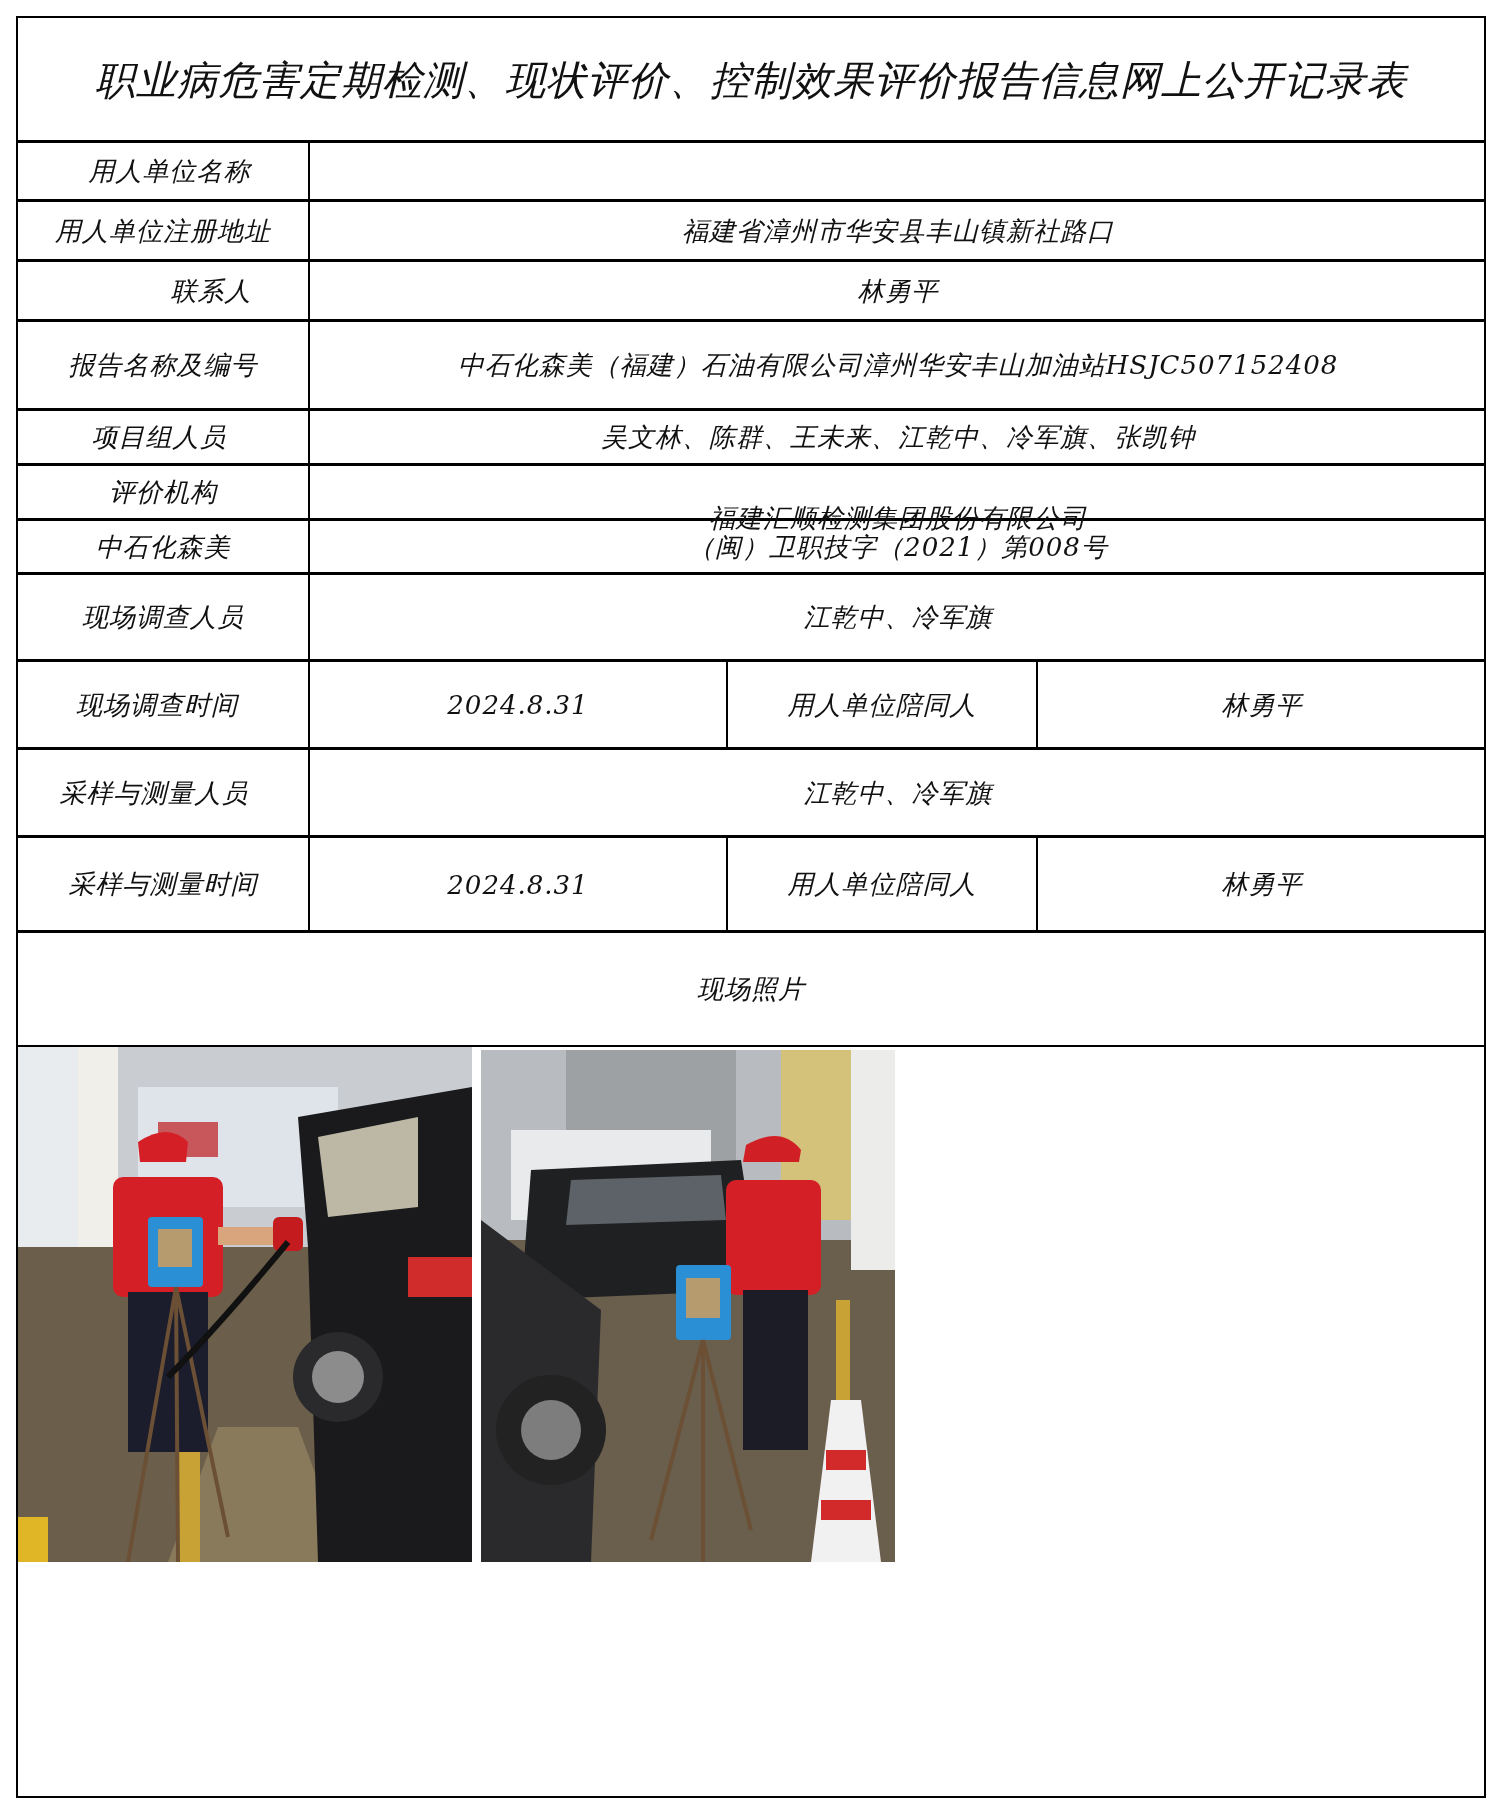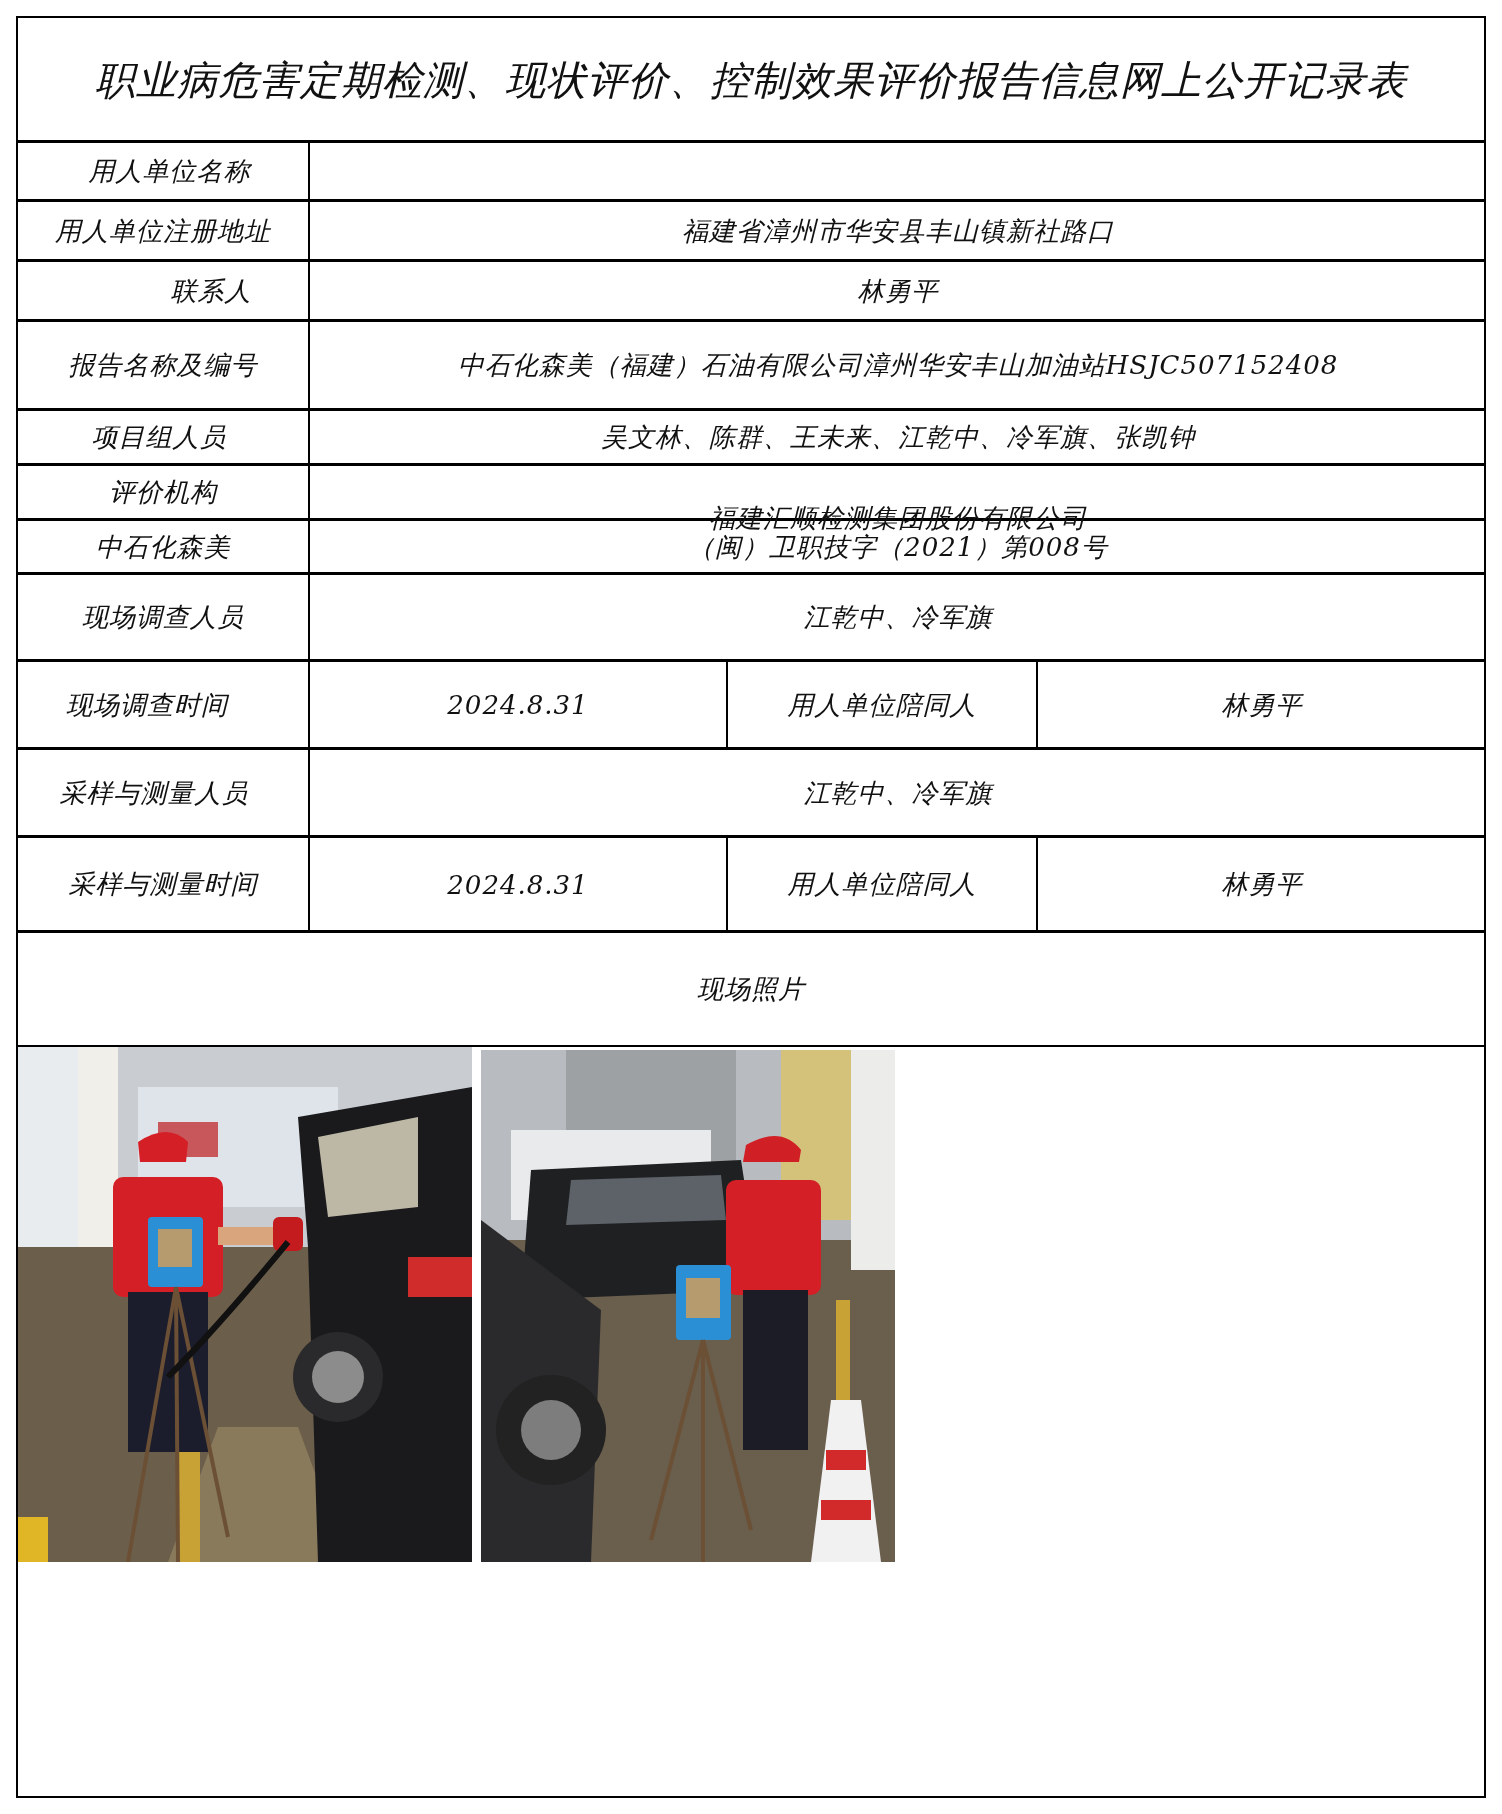--- a/index.html
+++ b/index.html
@@ -58,21 +58,21 @@
 
   <div class="cell" style="left:0;top:448px;width:290px;height:53px;">评价机构</div>
   <div class="cell" style="left:292px;top:448px;width:1176px;height:53px;margin-top:26px;">福建汇顺检测集团股份有限公司</div>
 
   <div class="cell" style="left:0;top:503px;width:290px;height:52px;">中石化森美</div>
   <div class="cell" style="left:292px;top:503px;width:1176px;height:52px;">（闽）卫职技字（2021）第008号</div>
 
   <div class="cell" style="left:0;top:557px;width:290px;height:85px;">现场调查人员</div>
   <div class="cell" style="left:292px;top:557px;width:1176px;height:85px;">江乾中、冷军旗</div>
 
-  <div class="cell" style="left:2px;top:644px;width:254px;height:86px;">现场调查时间</div>
+  <div class="cell" style="left:12px;top:644px;width:254px;height:86px;">现场调查时间</div>
   <div class="cell" style="left:292px;top:644px;width:416px;height:86px;">2024.8.31</div>
   <div class="cell" style="left:710px;top:644px;width:308px;height:86px;">用人单位陪同人</div>
   <div class="cell" style="left:1020px;top:644px;width:448px;height:86px;">林勇平</div>
 
   <div class="cell" style="left:0;top:732px;width:272px;height:86px;">采样与测量人员</div>
   <div class="cell" style="left:292px;top:732px;width:1176px;height:86px;">江乾中、冷军旗</div>
 
   <div class="cell" style="left:0;top:820px;width:290px;height:93px;">采样与测量时间</div>
   <div class="cell" style="left:292px;top:820px;width:416px;height:93px;">2024.8.31</div>
   <div class="cell" style="left:710px;top:820px;width:308px;height:93px;">用人单位陪同人</div>

